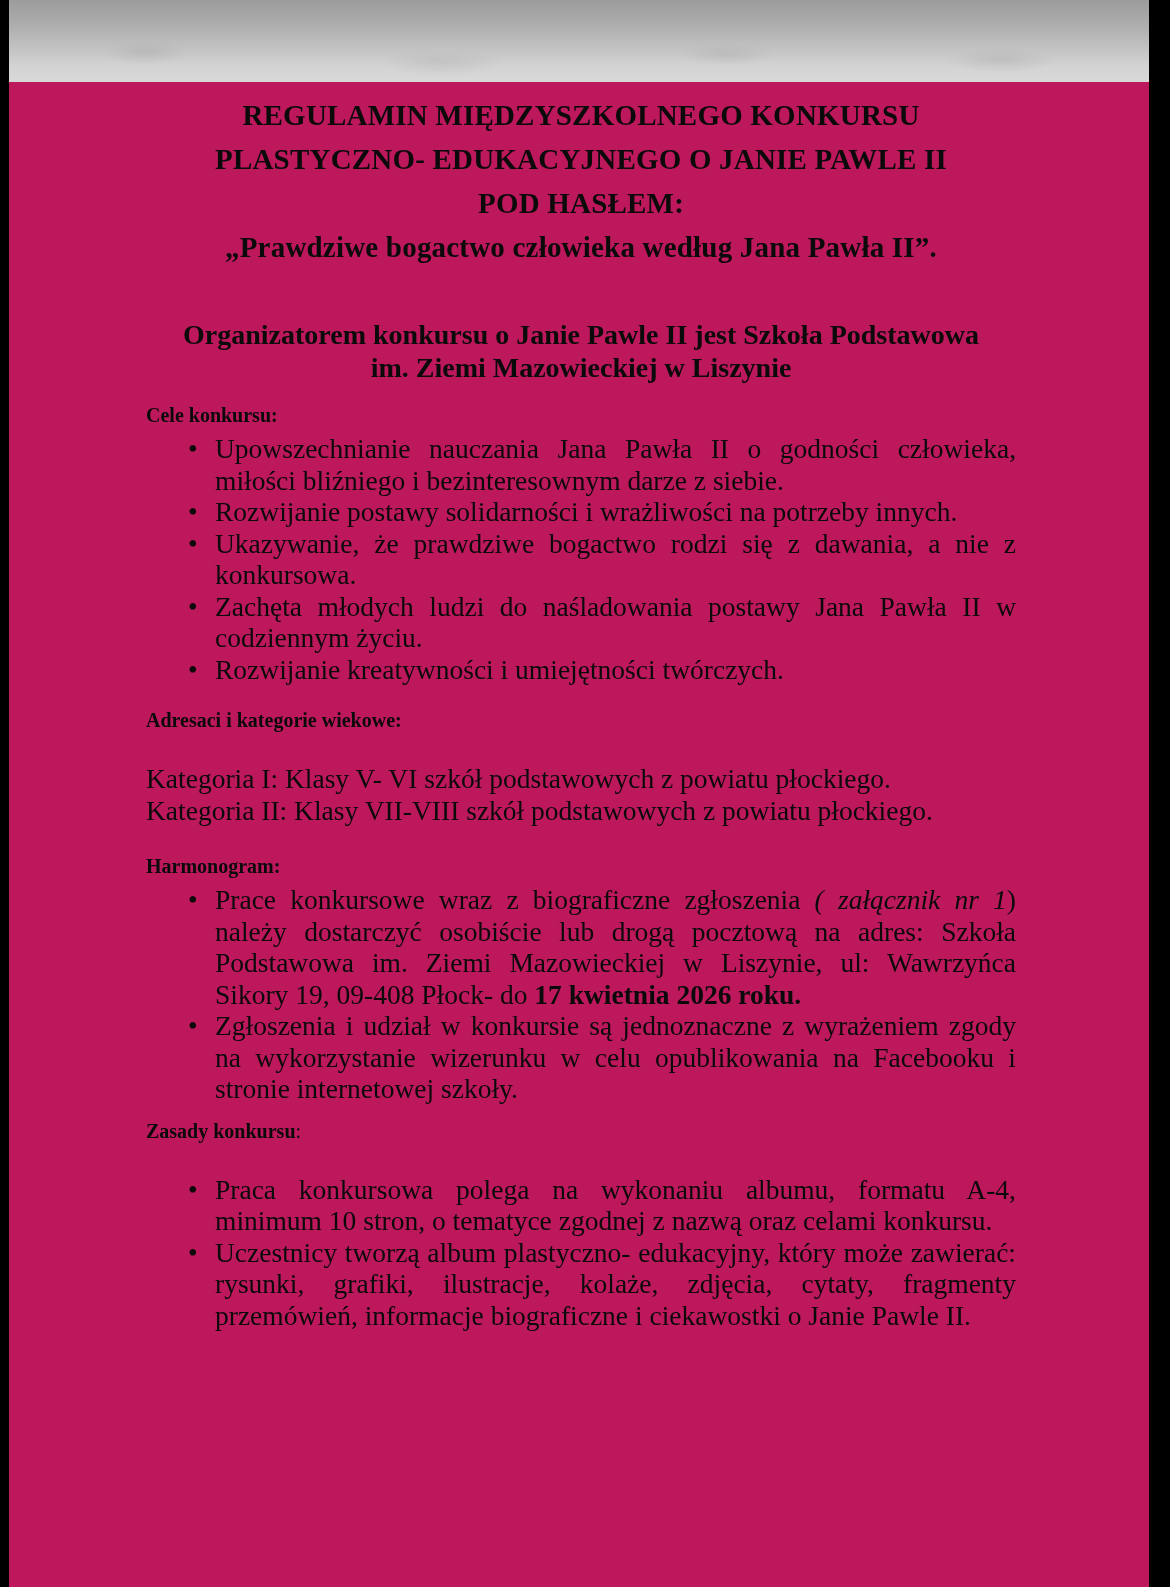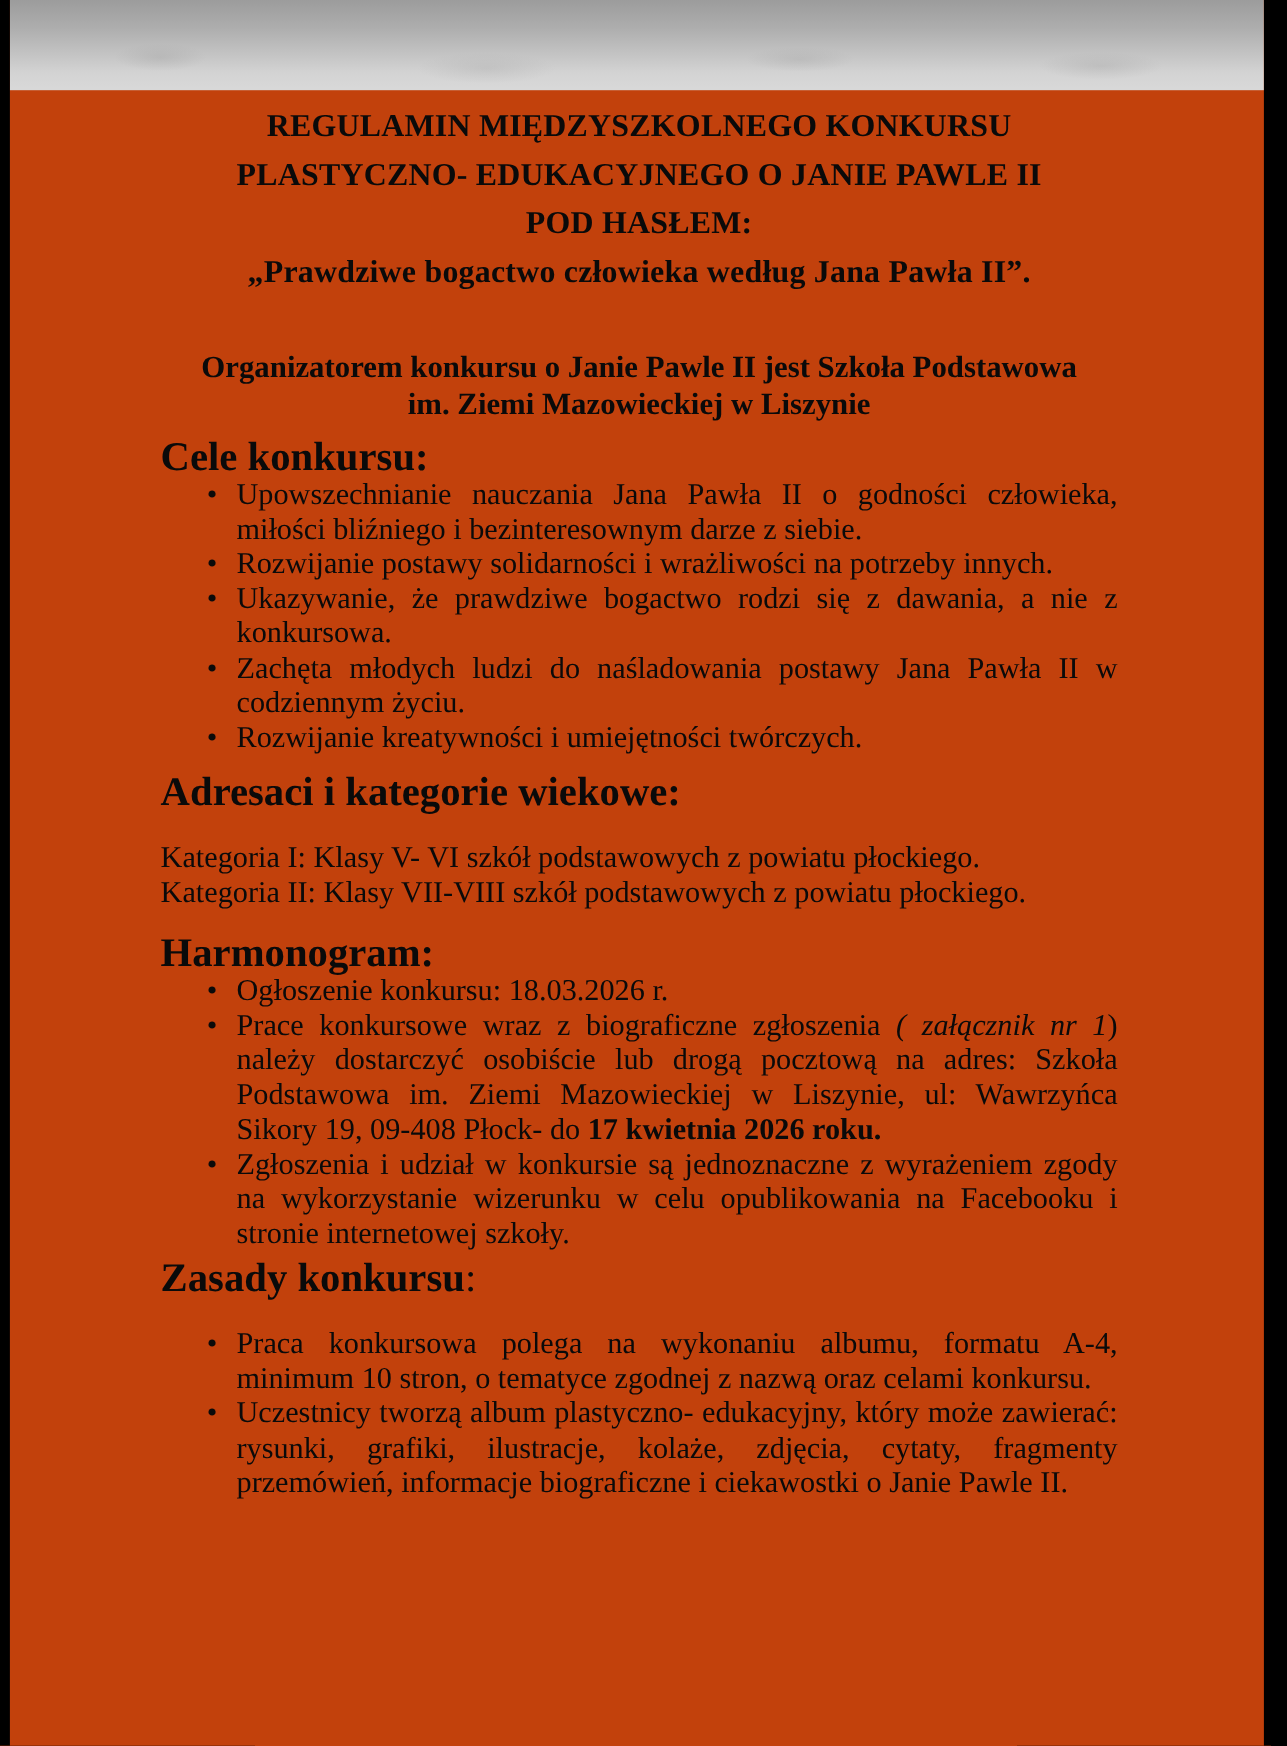--- a/index.html
+++ b/index.html
@@ -7,21 +7,21 @@
     width:1170px;height:1587px;
     background:#000;
     font-family:"Liberation Serif", serif;
     color:#0a0a0a;
     overflow:hidden;
   }
   .page{
     position:relative;
     margin-left:9px;
     width:1140px;height:1587px;
-    background:#c2410c;
+    background:#be185d;
     overflow:hidden;
   }
   .scan-shadow{
     position:absolute;top:0;left:0;right:0;height:82px;
     background:linear-gradient(180deg,#9c9c9c 0px,#aeaeae 26px,#c6c6c6 52px,#d3d3d3 66px,#d8d8d8 80px);
     pointer-events:none;
   }
   .scan-shadow::after{
     content:"";
     position:absolute;left:0;right:0;top:40px;height:40px;
@@ -43,21 +43,21 @@
     margin:0 0 14px 0;
     font-weight:bold;
     font-size:29px;
     line-height:30px;
     letter-spacing:.2px;
   }
   
   .organizer{margin-top:56px;text-align:center;font-weight:bold;font-size:28px;line-height:33px;}
   .organizer p{margin:0;}
   
-  .section-heading{font-weight:bold;font-size:37px;line-height:31px;margin:0;}
+  .section-heading{font-weight:bold;font-size:20px;line-height:31px;margin:0;}
   .h-cele{margin-top:16px;}
   .h-adresaci{margin-top:20px;}
   .h-harmonogram{margin-top:24px;}
   .h-zasady{margin-top:11px;}
   .h-zasady .colon{font-weight:normal;}
   
   ul{list-style:none;margin:2px 0 0 0;padding:0 0 0 69px;}
   li{position:relative;text-align:justify;margin:0;}
   li::before{
     content:"•";
@@ -99,21 +99,20 @@
     </ul>
 
     <p class="section-heading h-adresaci">Adresaci i kategorie wiekowe:</p>
     <div class="kategorie">
       <p>Kategoria I: Klasy V- VI szkół podstawowych z powiatu płockiego.</p>
       <p>Kategoria II: Klasy VII-VIII  szkół podstawowych z powiatu płockiego.</p>
     </div>
 
     <p class="section-heading h-harmonogram">Harmonogram:</p>
     <ul class="harmonogram-list">
-      <li><span>Ogłoszenie konkursu: 18.03.2026 r.</span></li>
       <li><span>Prace konkursowe wraz z biograficzne zgłoszenia </span><i>( załącznik nr 1</i><span>) należy dostarczyć osobiście lub drogą pocztową na adres: Szkoła Podstawowa im. Ziemi Mazowieckiej w Liszynie, ul: Wawrzyńca Sikory 19, 09-408 Płock- do </span><b>17 kwietnia 2026 roku.</b></li>
       <li><span>Zgłoszenia i udział w konkursie są jednoznaczne z wyrażeniem zgody na wykorzystanie wizerunku w celu opublikowania na Facebooku i stronie internetowej szkoły.</span></li>
     </ul>
 
     <p class="section-heading h-zasady"><span>Zasady konkursu</span><span class="colon">:</span></p>
     <ul class="zasady-list">
       <li>Praca konkursowa polega na wykonaniu albumu, formatu A-4, minimum 10 stron,  o tematyce zgodnej z nazwą oraz celami konkursu.</li>
       <li>Uczestnicy tworzą album plastyczno- edukacyjny, który może zawierać: rysunki, grafiki, ilustracje, kolaże, zdjęcia, cytaty, fragmenty przemówień, informacje biograficzne i ciekawostki o Janie Pawle II.</li>
     </ul>
 

